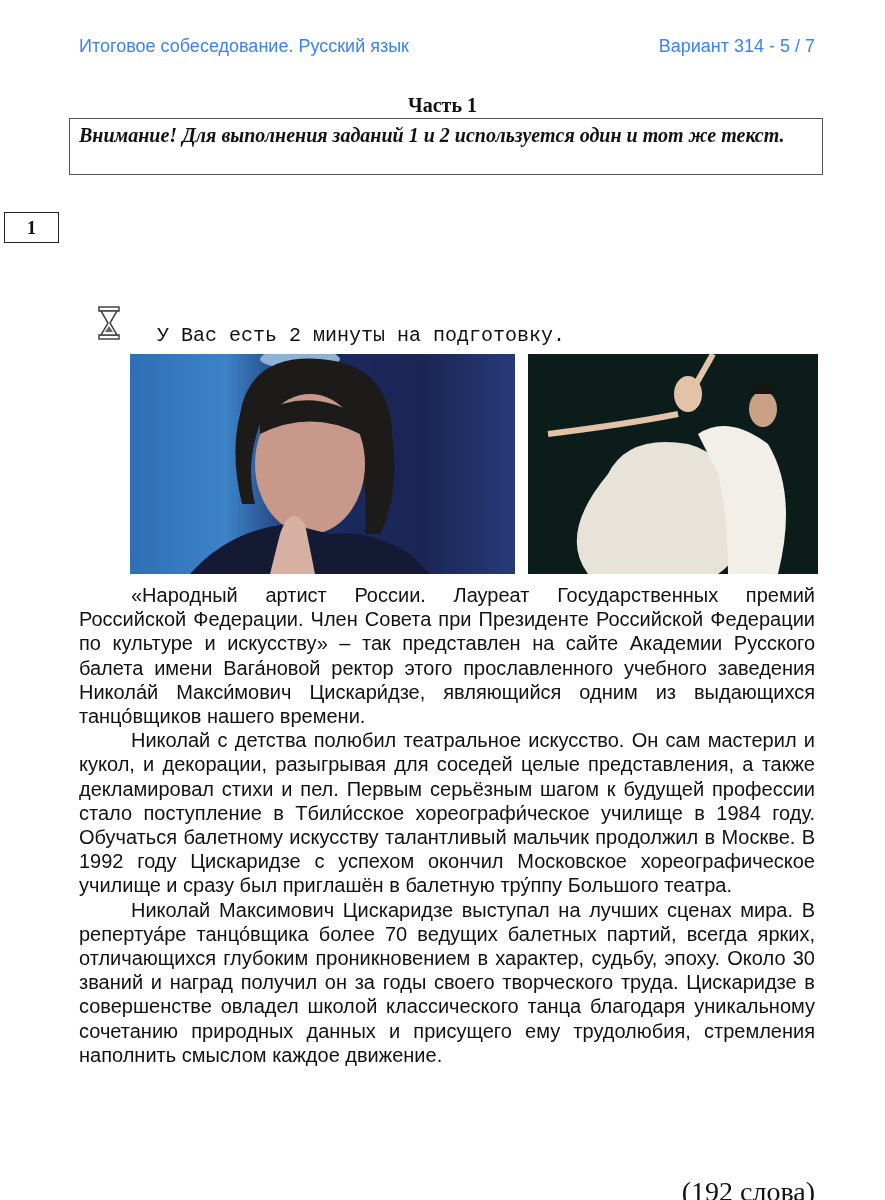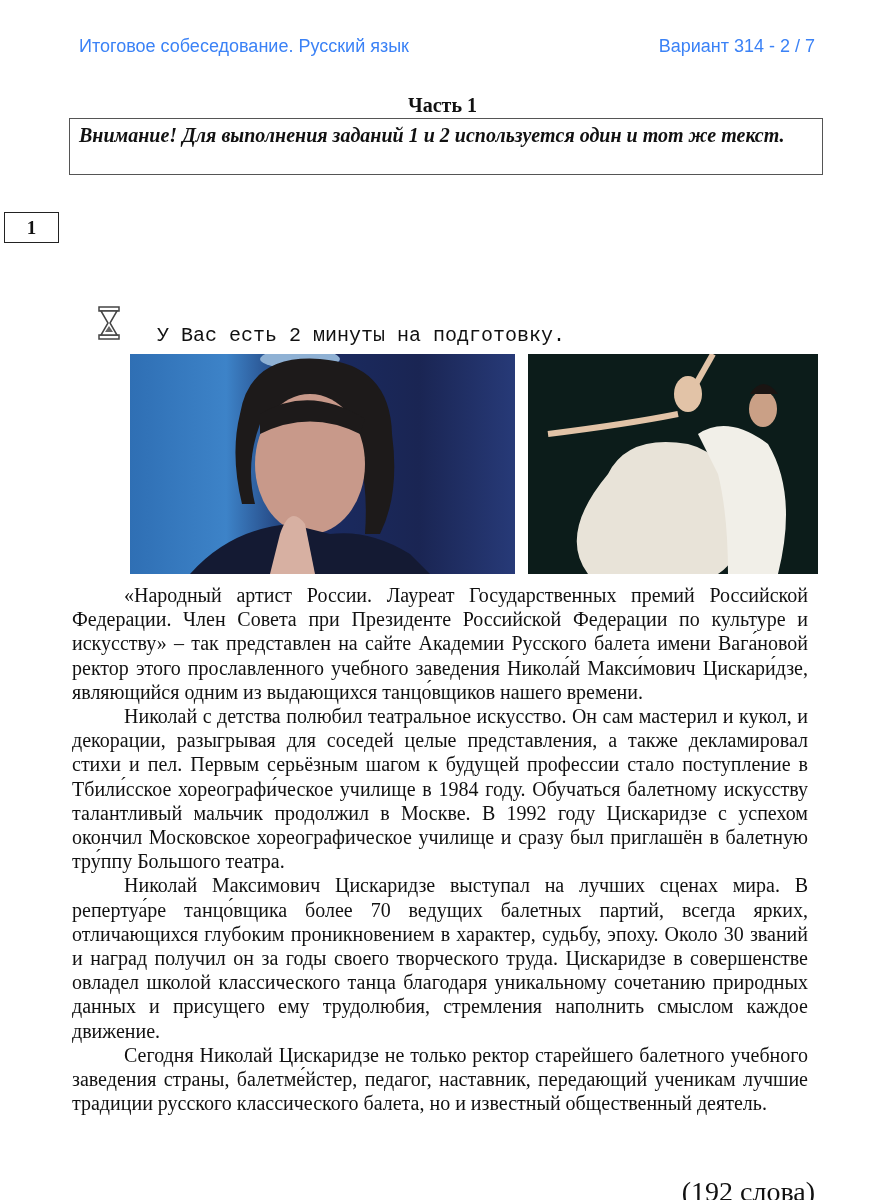--- a/index.html
+++ b/index.html
@@ -11,29 +11,29 @@
   .attention { position:absolute; left:69px; top:118px; width:754px; height:57px; border:1.5px solid #555; box-sizing:border-box; padding:4px 9px 0 9px; font-family:"Liberation Serif", serif; font-style:italic; font-weight:bold; font-size:20px; line-height:25px; text-align:justify; }
   .task-num { position:absolute; left:4px; top:212px; width:55px; height:31px; border:1.5px solid #222; box-sizing:border-box; text-align:center; line-height:29px; font-family:"Liberation Serif", serif; font-weight:bold; font-size:19px; }
   .task-block { position:absolute; left:79px; top:214px; width:736px; font-family:"Liberation Serif", serif; font-size:20px; line-height:25px; }
   .task-title { font-weight:bold; }
   .task-instr { text-align:justify; text-align-last:left; }
   .prep { position:absolute; left:98px; top:305px; height:36px; display:flex; align-items:center; }
   .prep-text { position:absolute; left:157px; top:316px; font-family:Liberation Mono, monospace; font-size:20px; line-height:25px;margin-top:7px; }
   .photo { position:absolute; top:354px; height:220px; overflow:hidden; }
   .photo-left { left:130px; width:385px; background:linear-gradient(90deg,#2f6fb4 0%,#3d83c8 25%,#1a2c63 45%,#1a2553 75%,#273a78 100%); }
   .photo-right { left:528px; width:290px; background:#0c1c1a; }
-  .text-body { position:absolute; left:72px; top:583px; width:736px; font-family:Liberation Serif, serif; font-size:20px; line-height:24.2px; text-align:justify; }
+  .text-body { position:absolute; left:79px; top:583px; width:736px; font-family:Liberation Sans, sans-serif; font-size:20px; line-height:24.2px; text-align:justify; }
   .text-body p { margin:0; text-indent:52px; }
   .word-count { position:absolute; right:70px; top:1176px; font-family:"Liberation Serif", serif; font-size:28px; }
 </style>
 </head>
 <body>
 
 <div class="hdr hdr-left">Итоговое собеседование. Русский язык</div>
-<div class="hdr hdr-right">Вариант 314 - 2 / 7</div>
+<div class="hdr hdr-right">Вариант 314 - 5 / 7</div>
 
 <div class="part-title">Часть 1</div>
 <div class="attention">Внимание! Для выполнения заданий 1 и 2 используется один и тот же текст.</div>
 
 <div class="task-num">1</div>
 <div class="task-block">
 </div>
 
 <div class="prep">
   <svg width="22" height="34" viewBox="0 0 22 34">
@@ -64,16 +64,15 @@
     <path d="M150 60 Q100 70 20 80" stroke="#e2c3a7" stroke-width="6" fill="none"></path>
     <ellipse cx="235" cy="55" rx="14" ry="18" fill="#caa086"></ellipse>
     <path d="M222 40 Q235 20 250 40" fill="#1a1412"></path>
   </svg>
 </div>
 
 <div class="text-body">
   <p>«Народный артист России. Лауреат Государственных премий Российской Федерации. Член Совета при Президенте Российской Федерации по культуре и искусству» – так представлен на сайте Академии Русского балета имени Вага́новой ректор этого прославленного учебного заведения Никола́й Макси́мович Цискари́дзе, являющийся одним из выдающихся танцо́вщиков нашего времени.</p>
   <p>Николай с детства полюбил театральное искусство. Он сам мастерил и кукол, и декорации, разыгрывая для соседей целые представления, а также декламировал стихи и пел. Первым серьёзным шагом к будущей профессии стало поступление в Тбили́сское хореографи́ческое училище в 1984 году. Обучаться балетному искусству талантливый мальчик продолжил в Москве. В 1992 году Цискаридзе с успехом окончил Московское хореографическое училище и сразу был приглашён в балетную тру́ппу Большого театра.</p>
   <p>Николай Максимович Цискаридзе выступал на лучших сценах мира. В репертуа́ре танцо́вщика более 70 ведущих балетных партий, всегда ярких, отличающихся глубоким проникновением в характер, судьбу, эпоху. Около 30 званий и наград получил он за годы своего творческого труда. Цискаридзе в совершенстве овладел школой классического танца благодаря уникальному сочетанию природных данных и присущего ему трудолюбия, стремления наполнить смыслом каждое движение.</p>
-  <p>Сегодня Николай Цискаридзе не только ректор старейшего балетного учебного заведения страны, балетме́йстер, педагог, наставник, передающий ученикам лучшие традиции русского классического балета, но и известный общественный деятель.</p>
 </div>
 
 <div class="word-count">(192 слова)</div>
 
 </body></html>

